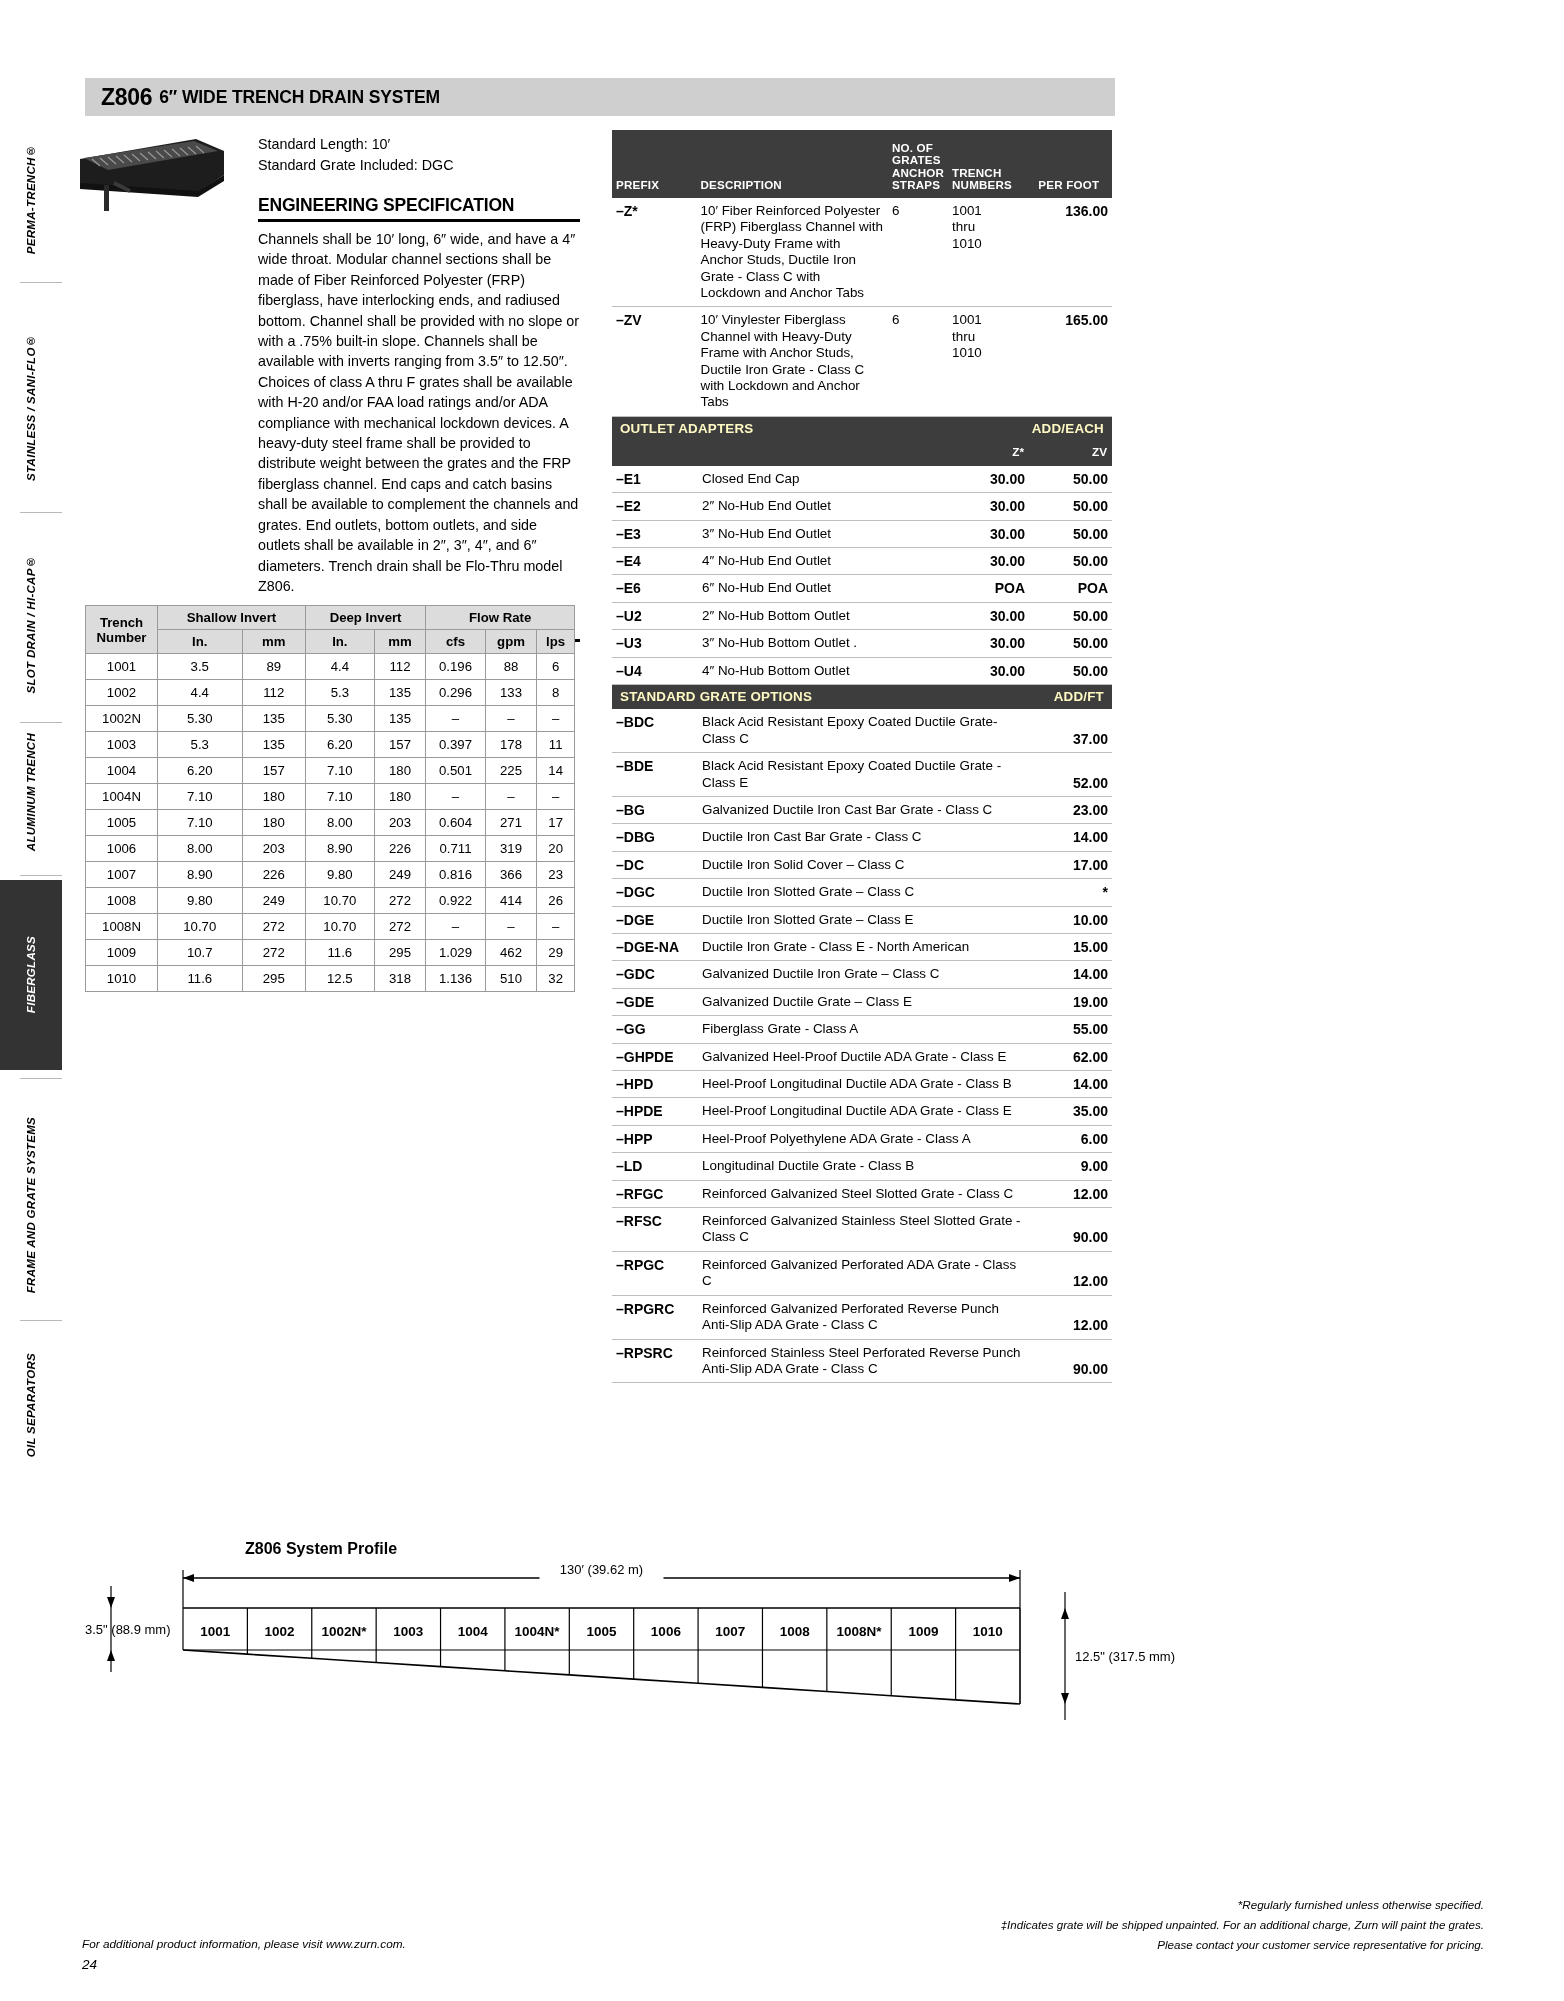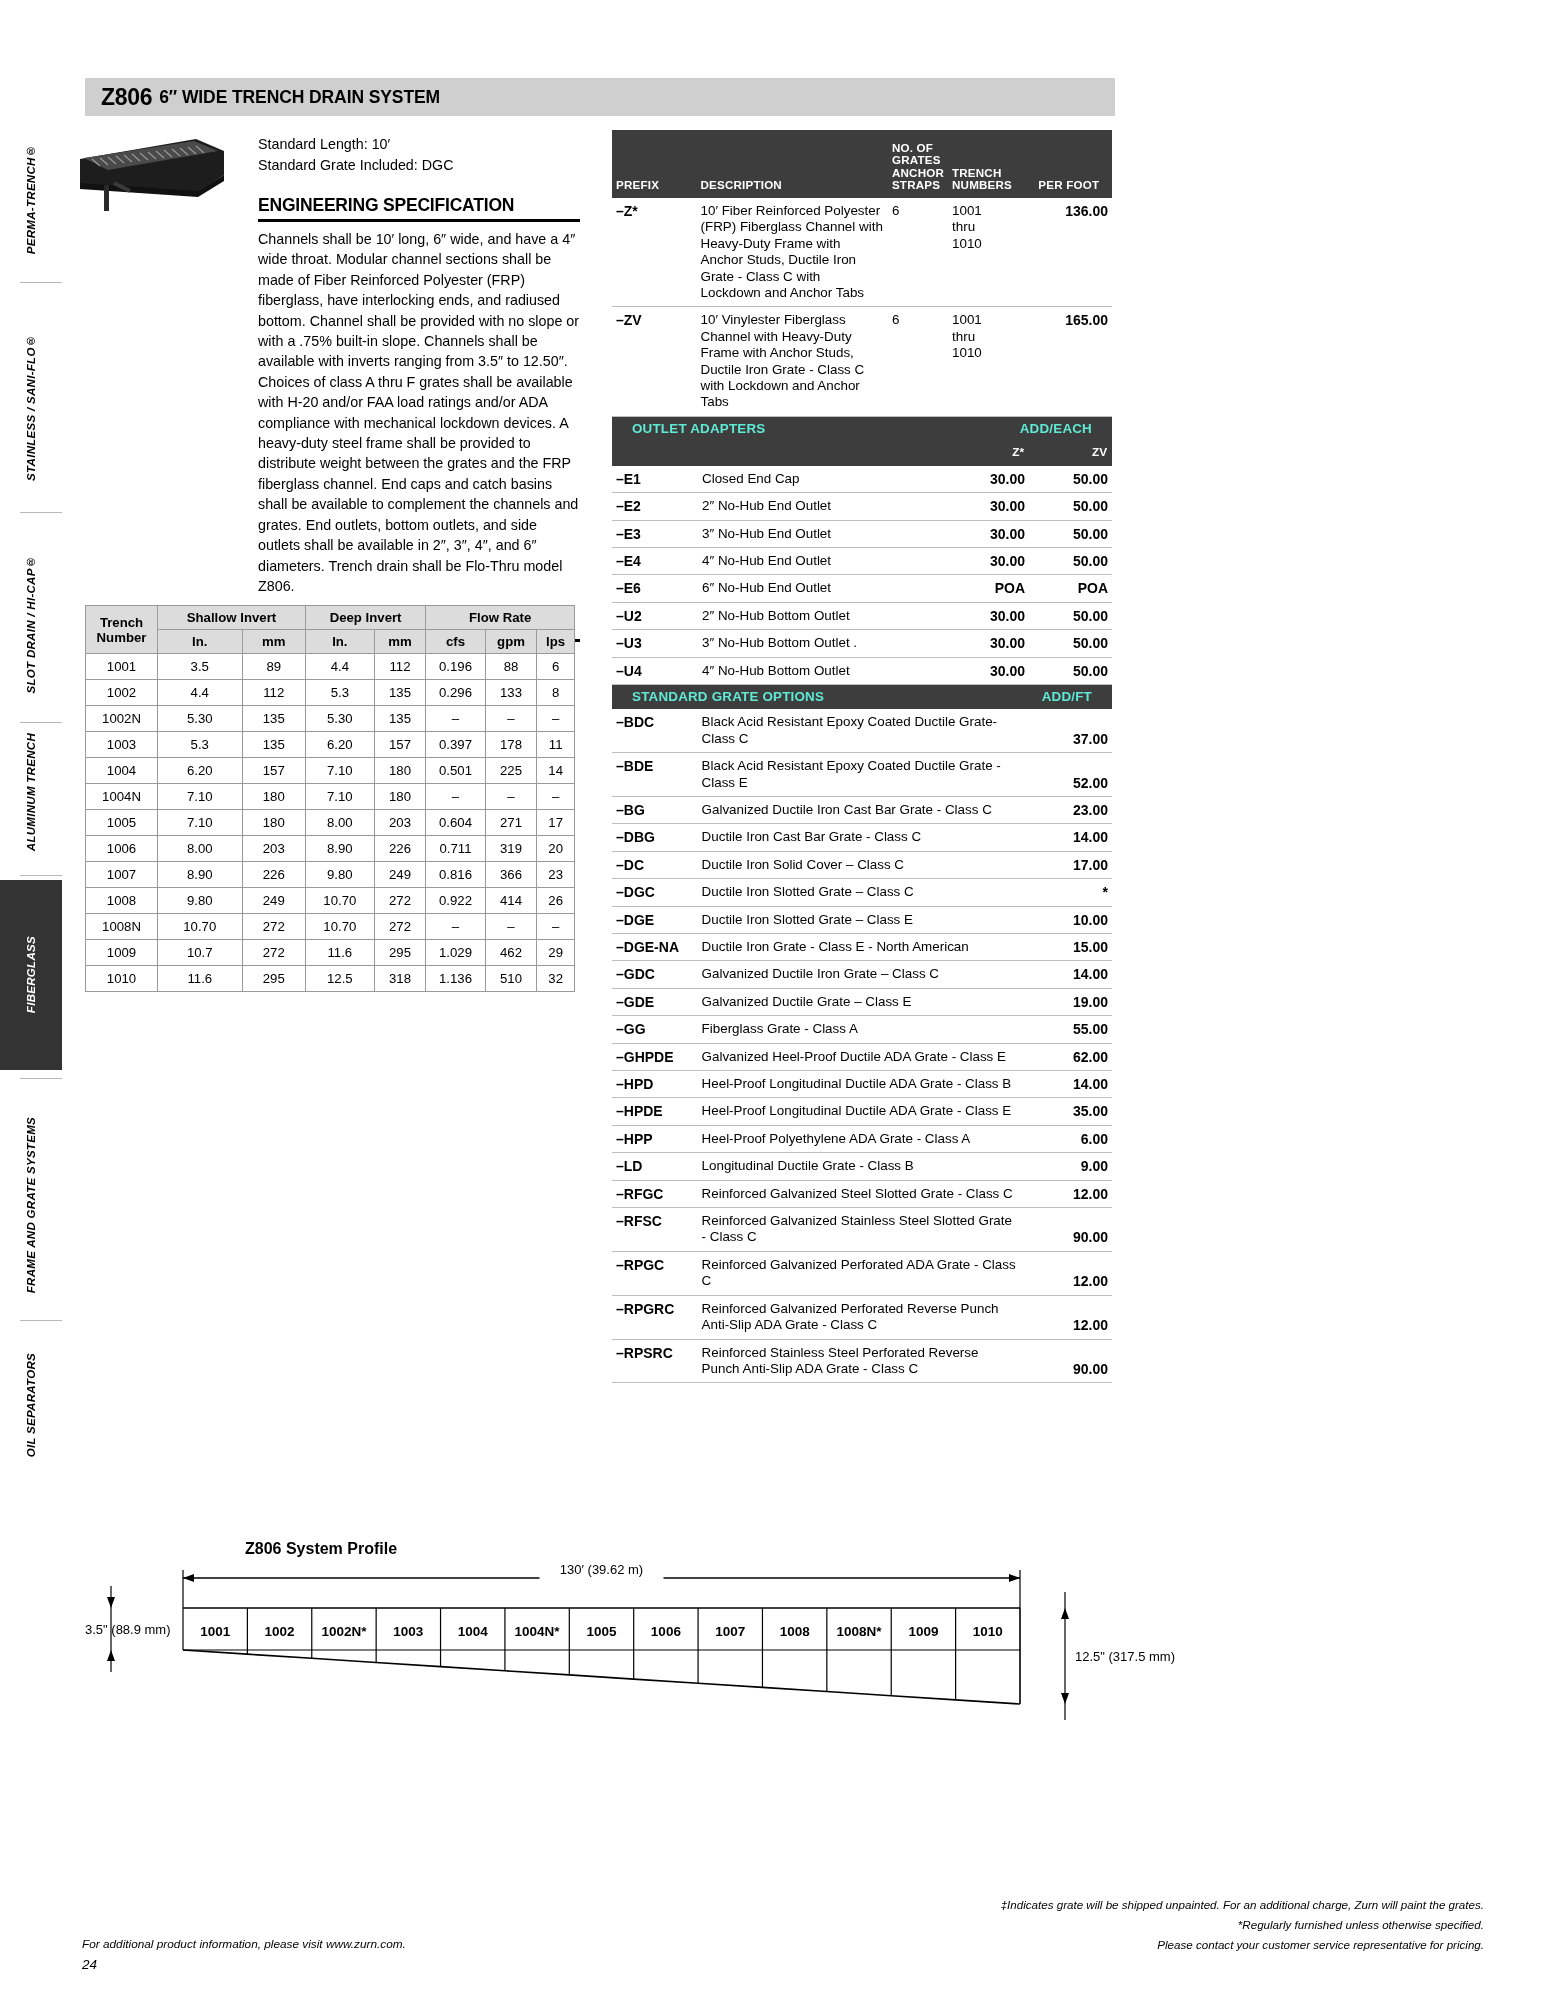--- a/index.html
+++ b/index.html
@@ -64,21 +64,21 @@
   .dark-head { background:#3d3d3d; color:#fff; }
   .dark-head th {
     font-size:11.6px; font-weight:bold; letter-spacing:.2px;
     padding:4px 4px 6px 4px; vertical-align:bottom; text-align:left; line-height:12.6px;
   }
   .rt td { padding:5px 4px; border-bottom:1px solid #bdbdbd; line-height:16.4px; font-size:13.4px; }
   .rt td.pfx { font-weight:bold; font-size:14px; white-space:nowrap; }
   .rt td.num { text-align:right; font-weight:bold; font-size:14px; white-space:nowrap; }
   .rt td.plain { text-align:center; }
   .band { background:#3d3d3d; color:#fff; font-size:11.8px; font-weight:bold; letter-spacing:.2px; }
-  .band td { color:#5eead4; border-bottom:none; padding:4px 20px; }
+  .band td { color:#fef9c3; border-bottom:none; padding:4px 8px; }
   .band td.r { text-align:right; }
   .subhead td { background:#3d3d3d; color:#fff; font-weight:bold; font-size:11.8px; text-align:right; padding:3px 5px 5px 5px; border-bottom:none;}
 
   
   .profile { position:absolute; left:85px; top:1540px; width:1100px; height:200px; }
   .profile-title { position:absolute; left:160px; top:0px; font-size:16px; font-weight:bold; }
 
   
   .footer-left { position:absolute; left:82px; top:1895px; font-size:11.8px; font-style:italic;margin-top:42px; }
   .footer-right { position:absolute; right:80px; top:1895px; width:700px; text-align:right; font-size:11.6px; font-style:italic; line-height:20px; }
@@ -594,17 +594,17 @@
       <text x="0" y="94" font-size="13" font-family="&quot;Liberation Sans&quot;, sans-serif">3.5" (88.9 mm)</text>
       <line x1="980" y1="52" x2="980" y2="180" stroke="#000" stroke-width="1.2"></line>
       <polygon points="980,68 976,79 984,79" fill="#000"></polygon>
       <polygon points="980,164 976,153 984,153" fill="#000"></polygon>
       <text x="990" y="121" font-size="13" font-family="&quot;Liberation Sans&quot;, sans-serif">12.5" (317.5 mm)</text>
     </svg>
 </div>
 
 <div class="footer-left">For additional product information, please visit www.zurn.com.</div>
 <div class="footer-right">
+  <div>*Regularly furnished unless otherwise specified.</div>
   <div>‡Indicates grate will be shipped unpainted. For an additional charge, Zurn will paint the grates.</div>
-  <div>*Regularly furnished unless otherwise specified.</div>
   <div>Please contact your customer service representative for pricing.</div>
 </div>
 <div class="pagenum">24</div>
 
 </body></html>

